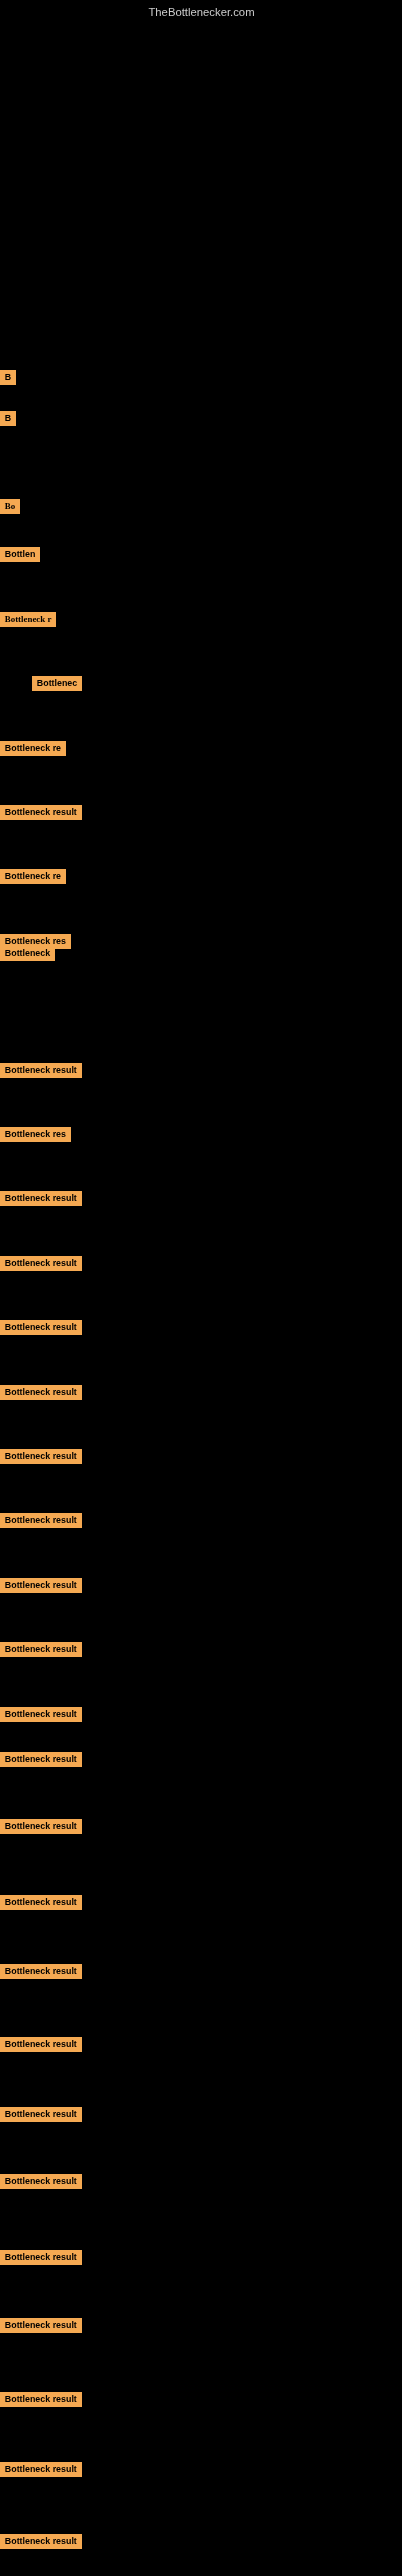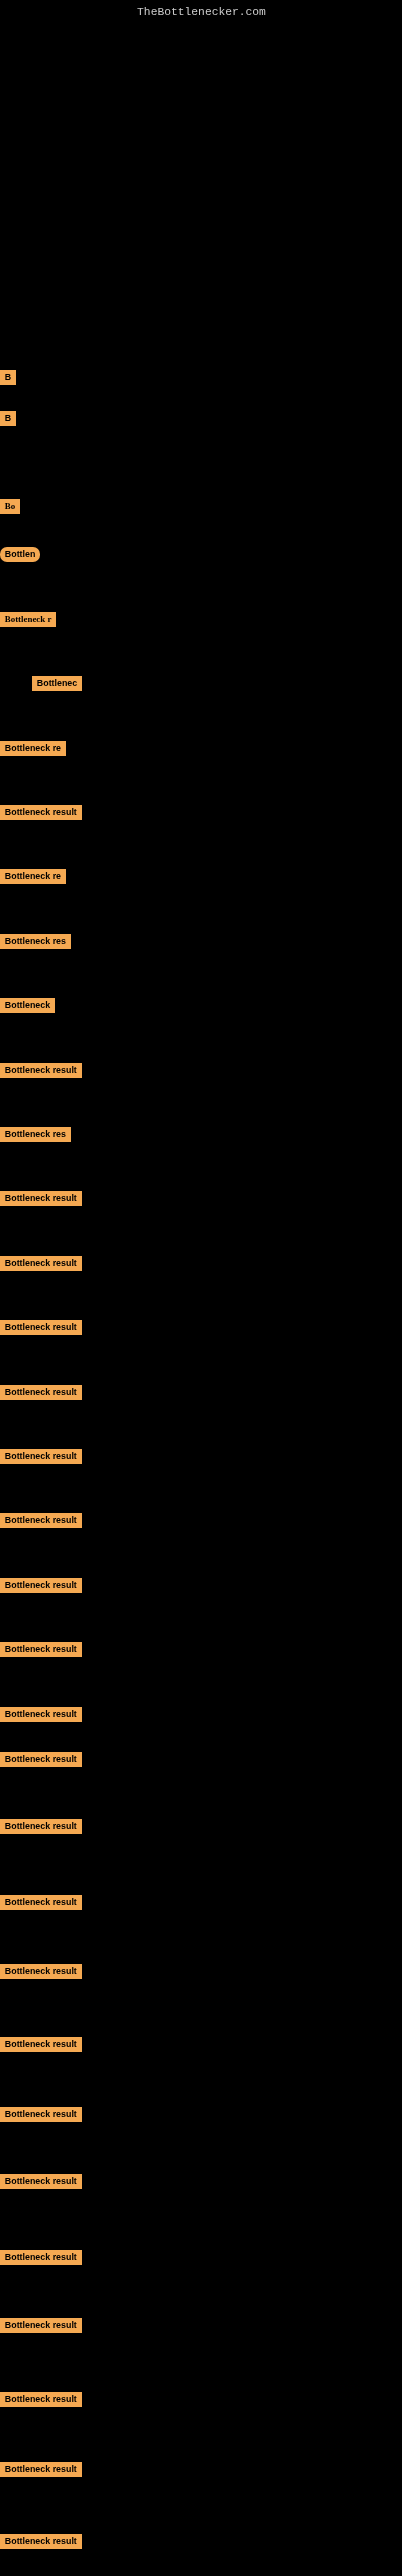--- a/index.html
+++ b/index.html
@@ -14,21 +14,20 @@
       font-family: Arial, sans-serif;
       position: relative;
       overflow-x: hidden;
     }
     .site-title {
       color: #cccccc;
       font-size: 11.3px;
       text-align: center;
       padding-top: 6.4px;
       padding-bottom: 3.2px;
-      font-family: Liberation Mono, monospace;
     }
     .bottleneck-label {
       background-color: #f5a952;
       color: #000000;
       font-size: 8.9px;
       font-weight: bold;
       padding: 2.4px 4.8px;
       display: inline-block;
       white-space: nowrap;
       position: absolute;
@@ -36,28 +35,28 @@
     }
   </style>
 </head>
 <body>
 
 <div class="site-title">TheBottlenecker.com</div>
 
 <div class="bottleneck-label" style="top: 370px;">B</div>
 <div class="bottleneck-label" style="top: 411px;">B</div>
 <div class="bottleneck-label" style="top: 499px; font-family: Liberation Serif, serif;">Bo</div>
-<div class="bottleneck-label" style="top: 547px; border-radius: 7px;">Bottlen</div>
+<div class="bottleneck-label" style="top: 547px;">Bottlen</div>
 <div class="bottleneck-label" style="top: 612px; font-family: Liberation Serif, serif;">Bottleneck r</div>
 <div class="bottleneck-label" style="top: 676px; margin-left: 32px;">Bottlenec</div>
 <div class="bottleneck-label" style="top: 741px;">Bottleneck re</div>
 <div class="bottleneck-label" style="top: 805px;">Bottleneck result</div>
 <div class="bottleneck-label" style="top: 869px;">Bottleneck re</div>
 <div class="bottleneck-label" style="top: 934px;">Bottleneck res</div>
-<div class="bottleneck-label" style="top: 998px;">Bottleneck</div>
+<div class="bottleneck-label" style="top: 946px;">Bottleneck</div>
 <div class="bottleneck-label" style="top: 1063px;">Bottleneck result</div>
 <div class="bottleneck-label" style="top: 1127px;">Bottleneck res</div>
 <div class="bottleneck-label" style="top: 1191px;">Bottleneck result</div>
 <div class="bottleneck-label" style="top: 1256px;">Bottleneck result</div>
 <div class="bottleneck-label" style="top: 1320px;">Bottleneck result</div>
 <div class="bottleneck-label" style="top: 1385px;">Bottleneck result</div>
 <div class="bottleneck-label" style="top: 1449px;">Bottleneck result</div>
 <div class="bottleneck-label" style="top: 1513px;">Bottleneck result</div>
 <div class="bottleneck-label" style="top: 1578px;">Bottleneck result</div>
 <div class="bottleneck-label" style="top: 1642px;">Bottleneck result</div>

